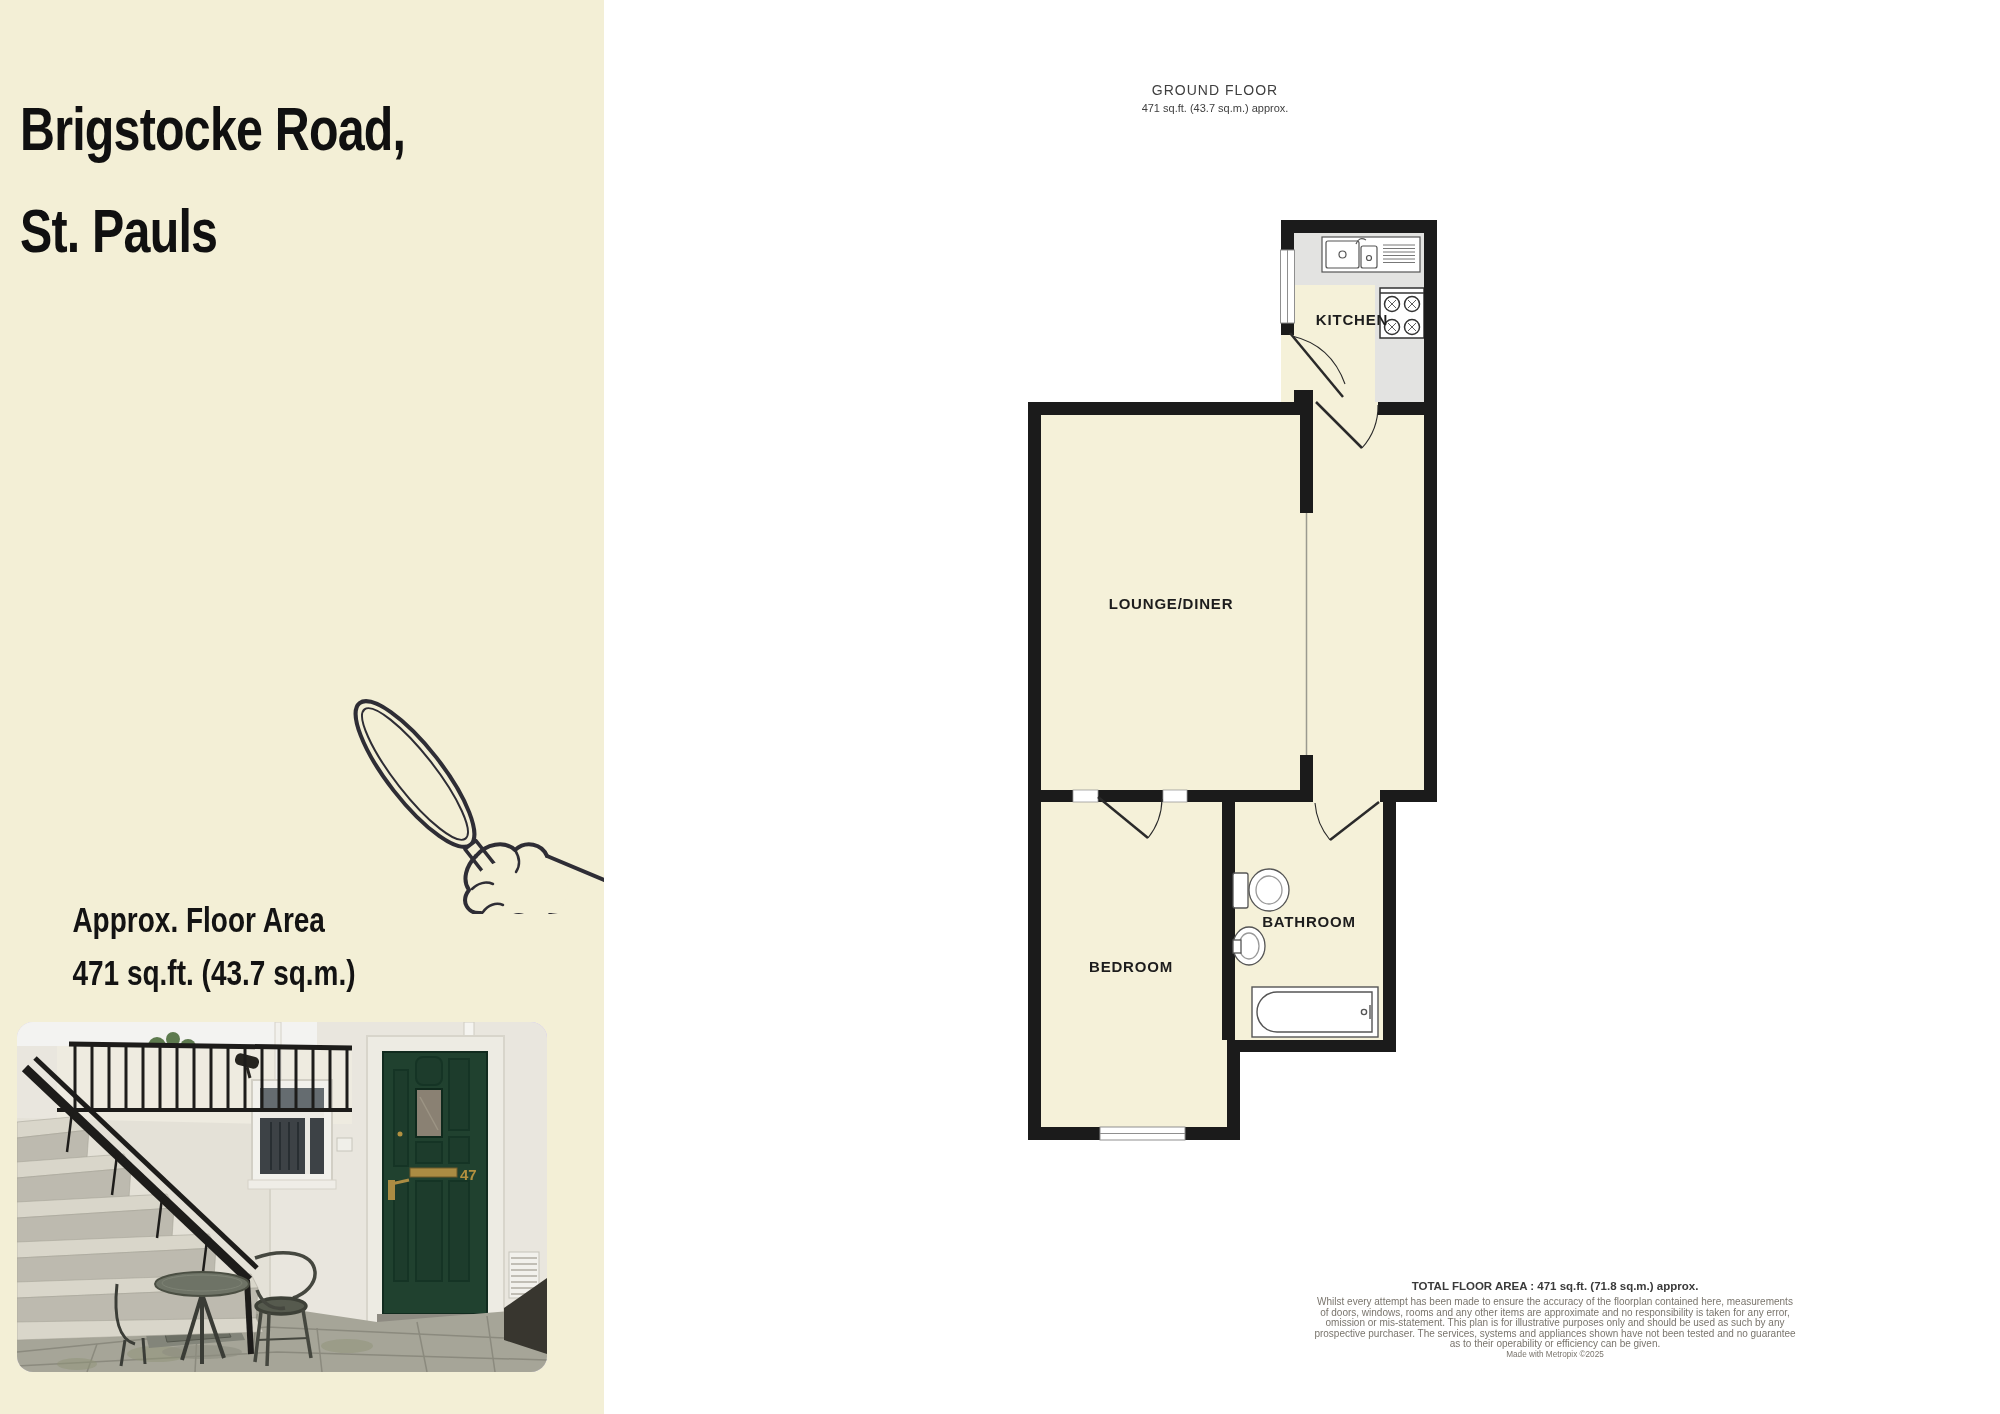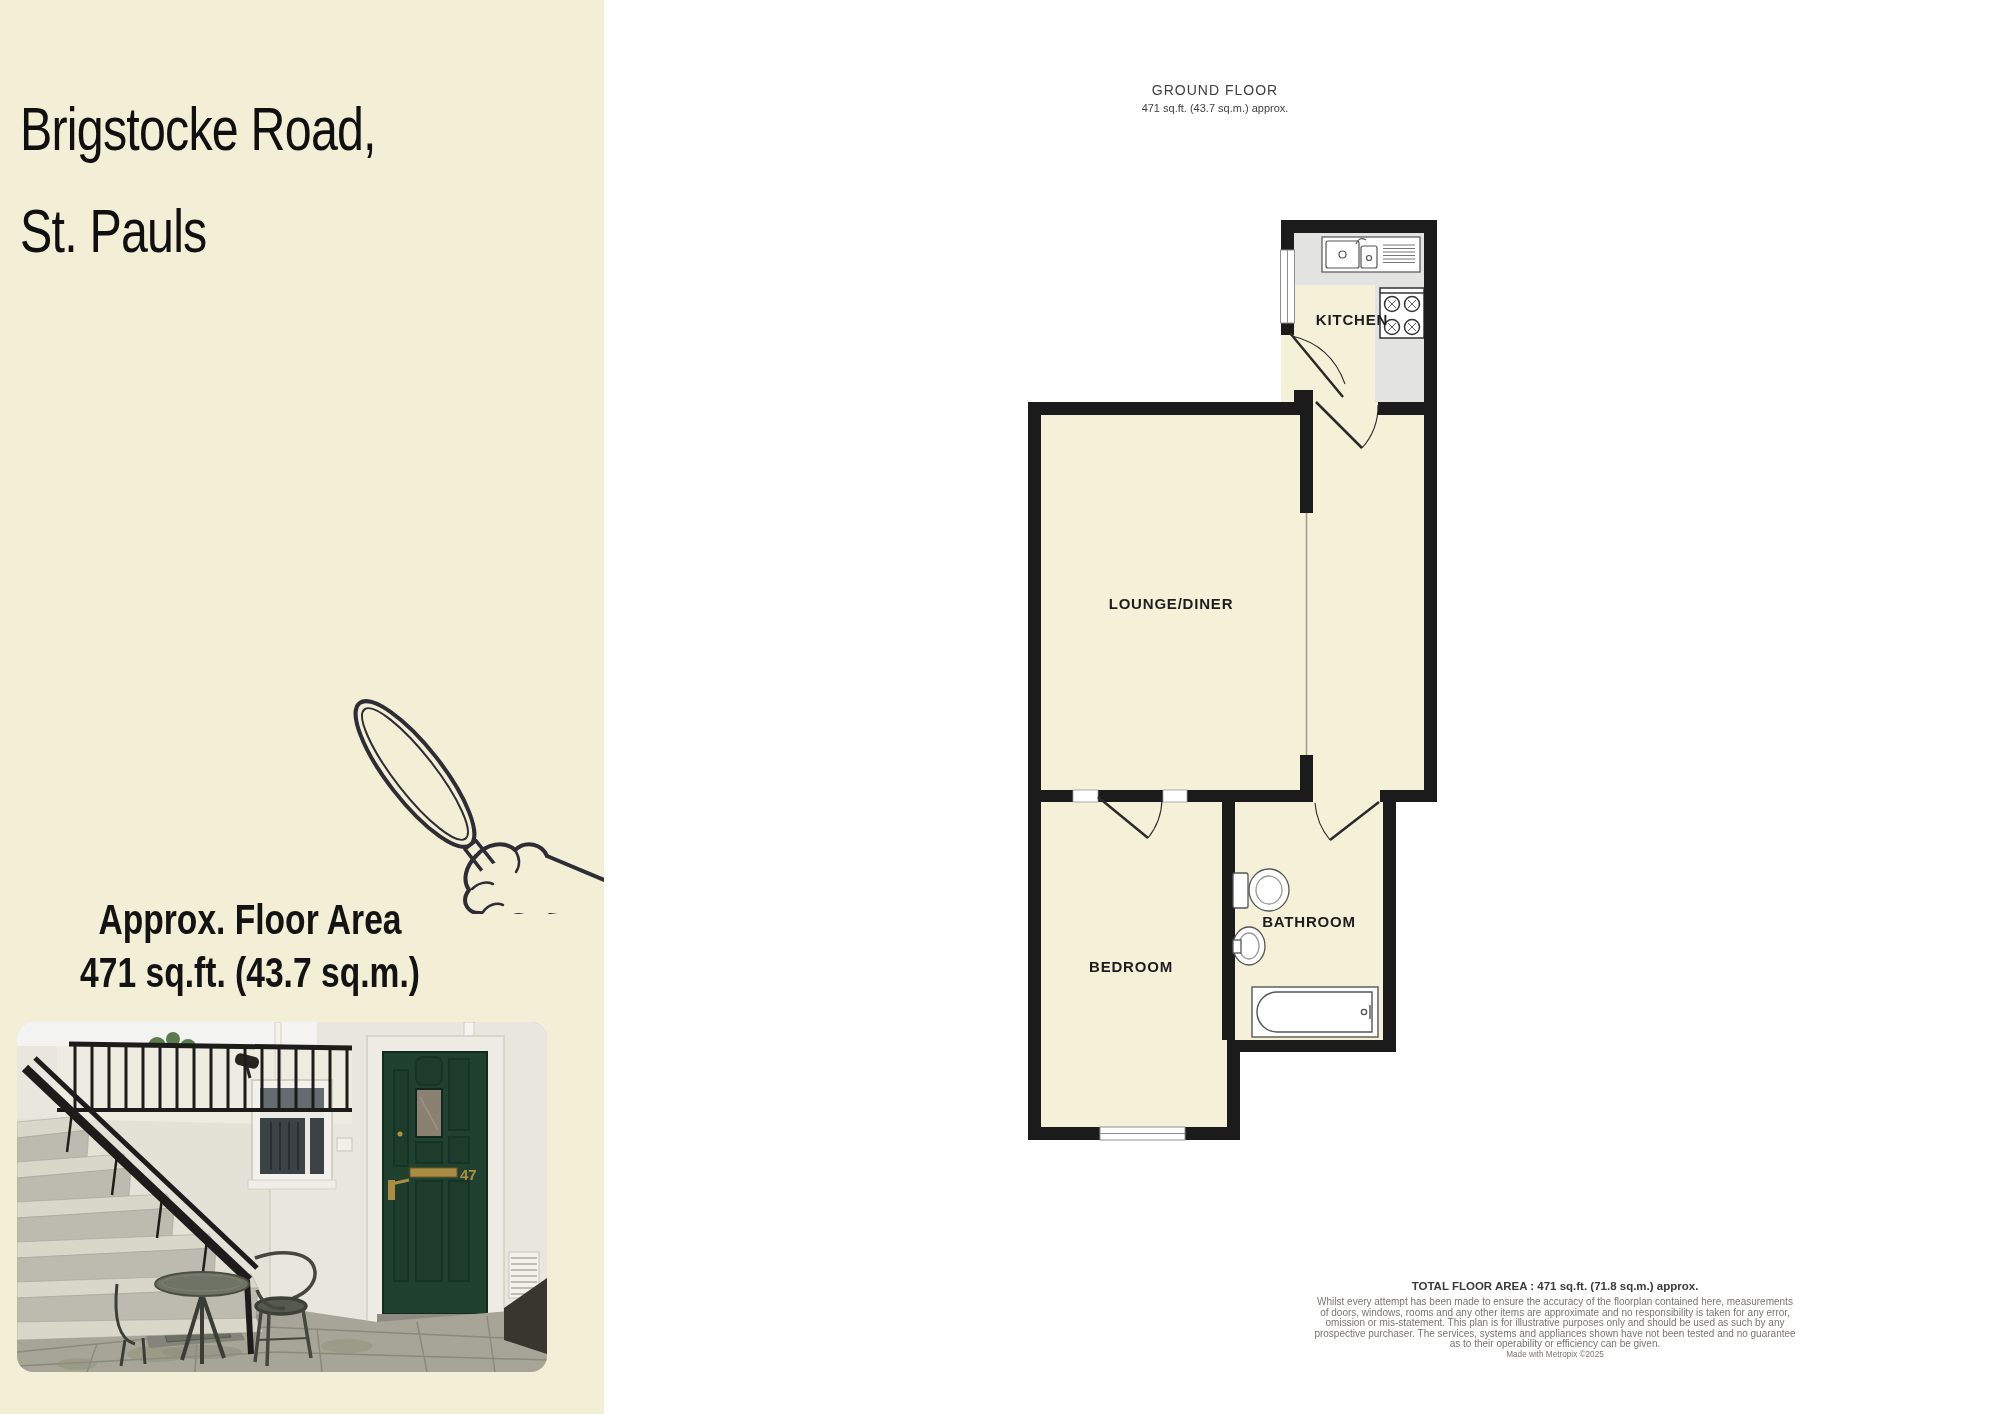--- a/index.html
+++ b/index.html
@@ -1,24 +1,24 @@
 <!DOCTYPE html>
 <html><head>
 <meta charset="utf-8">
 <style>
   html,body{margin:0;padding:0;background:#fff;}
   .page{position:relative;width:2000px;height:1414px;background:#fff;overflow:hidden;
         font-family:"Liberation Sans",sans-serif;}
   
   .sidebar{position:absolute;left:0;top:0;width:604px;height:1414px;background:#f3efd6;}
-  .prop-title{position:absolute;left:20px;top:36px;width:580px;font-weight:normal;color:#101010;
+  .prop-title{position:absolute;left:20px;top:36px;width:580px;font-weight:bold;color:#101010;
               font-size:62px;line-height:102px;letter-spacing:-1px;}
   .prop-title span{display:block;transform:scaleX(.78);transform-origin:left center;white-space:nowrap;}
-  .area-block{position:absolute;left:28px;top:893px;width:444px;text-align:center;color:#131313;
-              font-size:42px;font-weight:bold;line-height:53px;}
+  .area-block{position:absolute;left:28px;top:893px;width:444px;color:#131313;
+              font-size:35px;font-weight:bold;line-height:53px;}
   .area-block div{transform:scaleX(.8);transform-origin:center;white-space:nowrap;}
   .magnifier{position:absolute;left:352px;top:690px;}
   .photo{position:absolute;left:17px;top:1022px;width:530px;height:350px;border-radius:16px;
          overflow:hidden;background:#c4b5fd;}
   
   .plan-header{position:absolute;left:1045px;top:82px;width:340px;text-align:center;color:#3f3f3f;}
   .plan-header .l1{font-size:14px;letter-spacing:1px;}
   .plan-header .l2{font-size:11px;margin-top:4px;}
   .plan-svg{position:absolute;left:1000px;top:200px;}
   svg{font-family:"Liberation Sans",sans-serif;}

